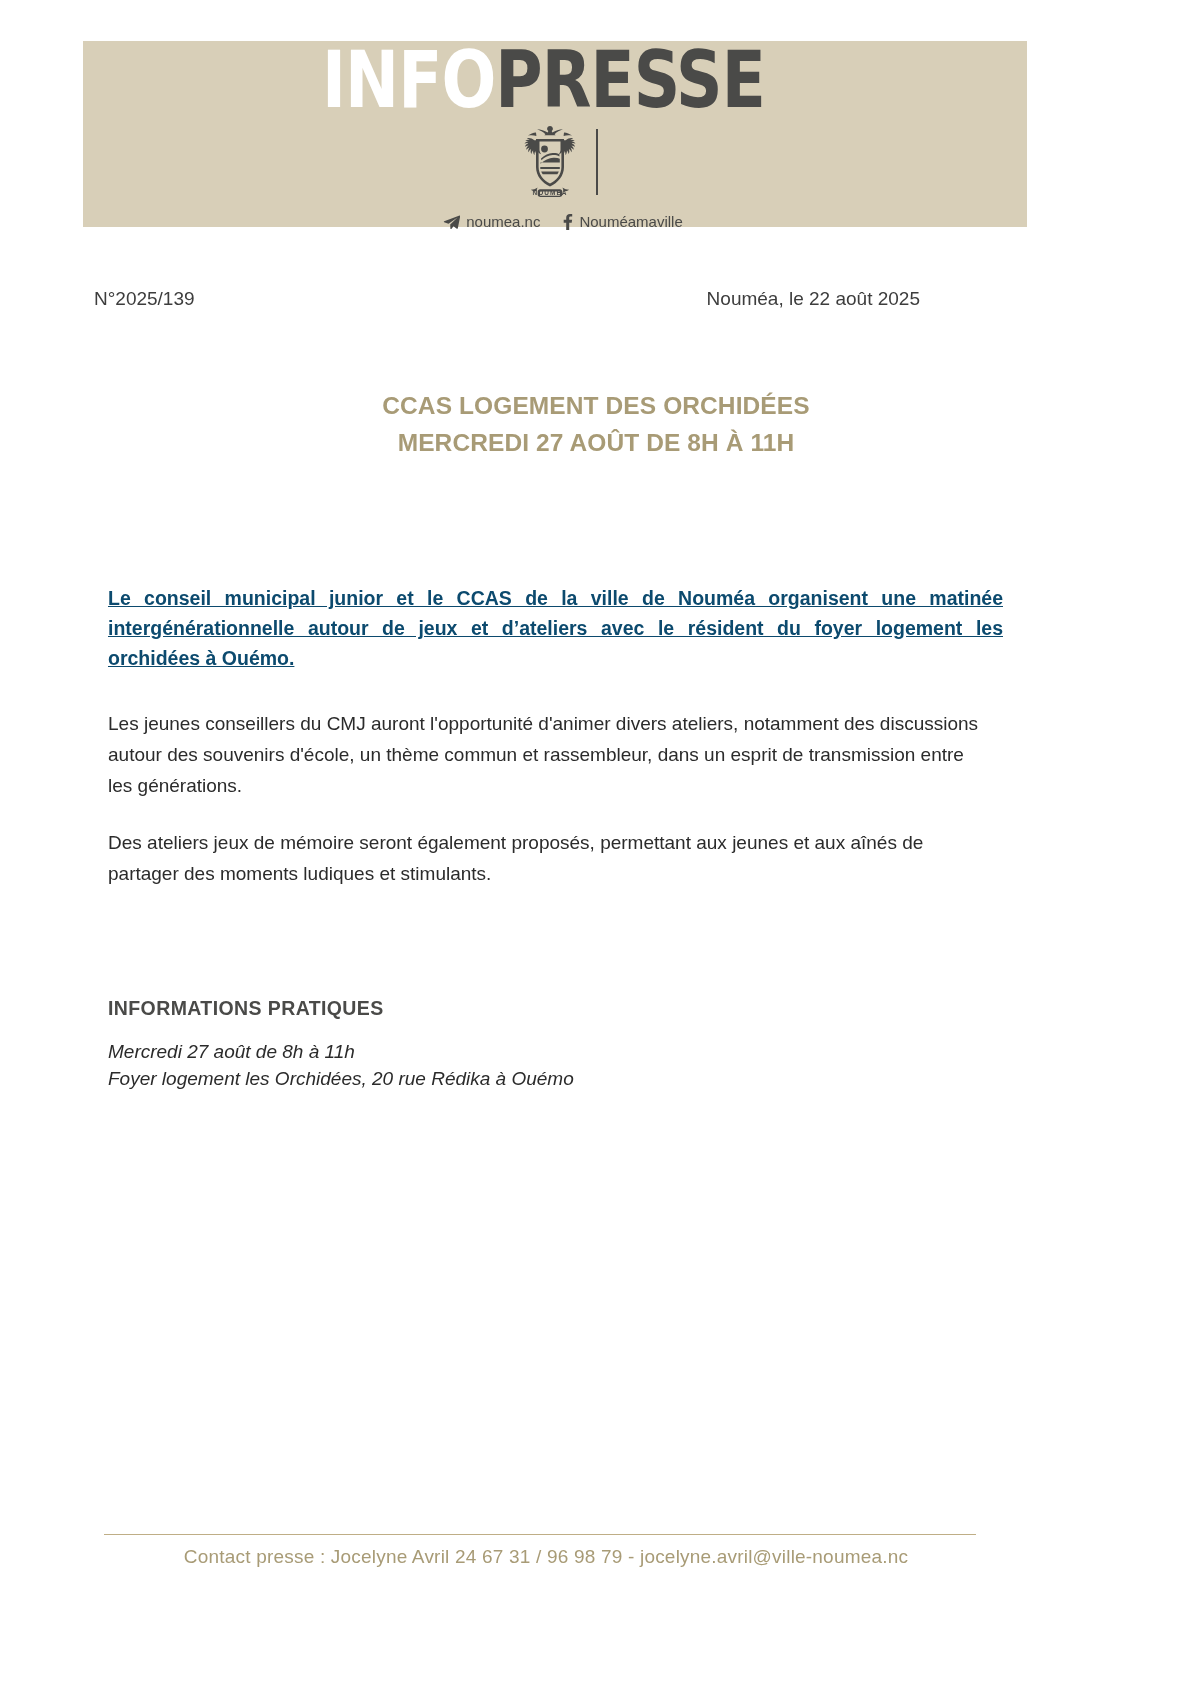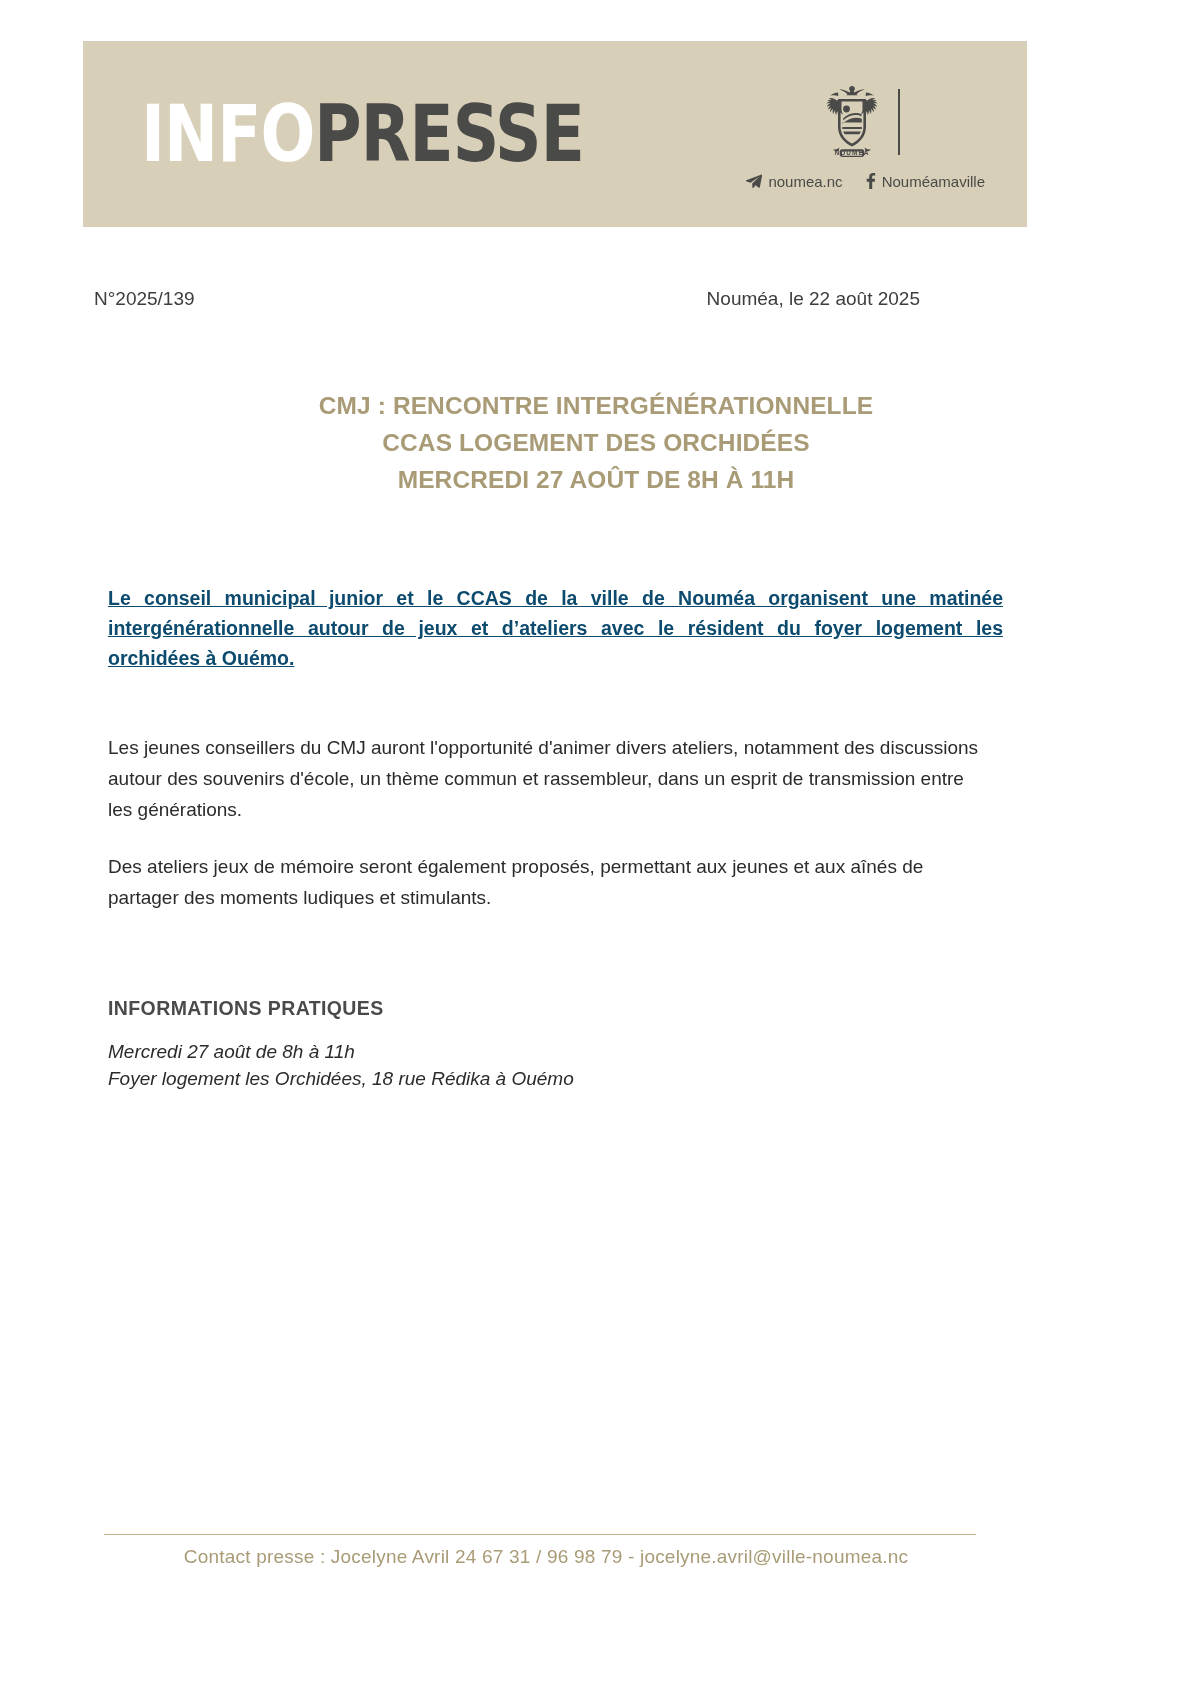--- a/index.html
+++ b/index.html
@@ -28,20 +28,21 @@
     left: 83px;
     top: 41px;
     width: 944px;
     height: 186px;
     background: #d8cfb8;
     display: flex;
     align-items: center;
     justify-content: space-between;
     box-sizing: border-box;
     padding: 0 42px 0 58px;
+    flex-direction: column;
   }
 
   .infopresse {
     font-family: "Liberation Sans Narrow", "DejaVu Sans Condensed", "Liberation Sans", sans-serif;
     font-weight: 700;
     font-size: 78px;
     letter-spacing: -1px;
     line-height: 1;
     white-space: nowrap;
     transform: scaleX(0.92);
@@ -143,21 +144,21 @@
     line-height: 30px;
     text-align: justify;
     color: #0c4a6e;
     text-decoration: underline;
   }
 
   
   .body-block {
     position: absolute;
     left: 108px;
-    top: 732px;
+    top: 708px;
     width: 884px;
     font-size: 19px;
     line-height: 31px;
     color: #2b2b2b;
   }
   .body-block p { margin: 0 0 26px 0; }
   .body-block p:last-child { margin-bottom: 0; }
 
   
   .info-heading {
@@ -259,34 +260,33 @@
       </div>
     </div>
   </div>
 
   <div class="meta-row">
     <span>N°2025/139</span>
     <span>Nouméa, le 22 août 2025</span>
   </div>
 
   <div class="doc-title">
-    <div>CMJ : RENCONTRE INTERGÉNÉRATIONNELLE</div>
     <div>CCAS LOGEMENT DES ORCHIDÉES</div>
     <div>MERCREDI 27 AOÛT DE 8H À 11H</div>
   </div>
 
   <div class="lead">Le conseil municipal junior et le CCAS de la ville de Nouméa organisent une matinée intergénérationnelle autour de jeux et d’ateliers avec le résident du foyer logement les orchidées à Ouémo.</div>
 
   <div class="body-block">
     <p>Les jeunes conseillers du CMJ auront l'opportunité d'animer divers ateliers, notamment des discussions autour des souvenirs d'école, un thème commun et rassembleur, dans un esprit de transmission entre les générations.</p>
     <p>Des ateliers jeux de mémoire seront également proposés, permettant aux jeunes et aux aînés de partager des moments ludiques et stimulants.</p>
   </div>
 
   <div class="info-heading">INFORMATIONS PRATIQUES</div>
   <div class="info-lines">
     <div>Mercredi 27 août de 8h à 11h</div>
-    <div>Foyer logement les Orchidées, 18 rue Rédika à Ouémo</div>
+    <div>Foyer logement les Orchidées, 20 rue Rédika à Ouémo</div>
   </div>
 
   <div class="footer-rule"></div>
   <div class="footer-contact">Contact presse : Jocelyne Avril 24 67 31 / 96 98 79  -  jocelyne.avril@ville-noumea.nc</div>
 
 </div>
 
 </body></html>

